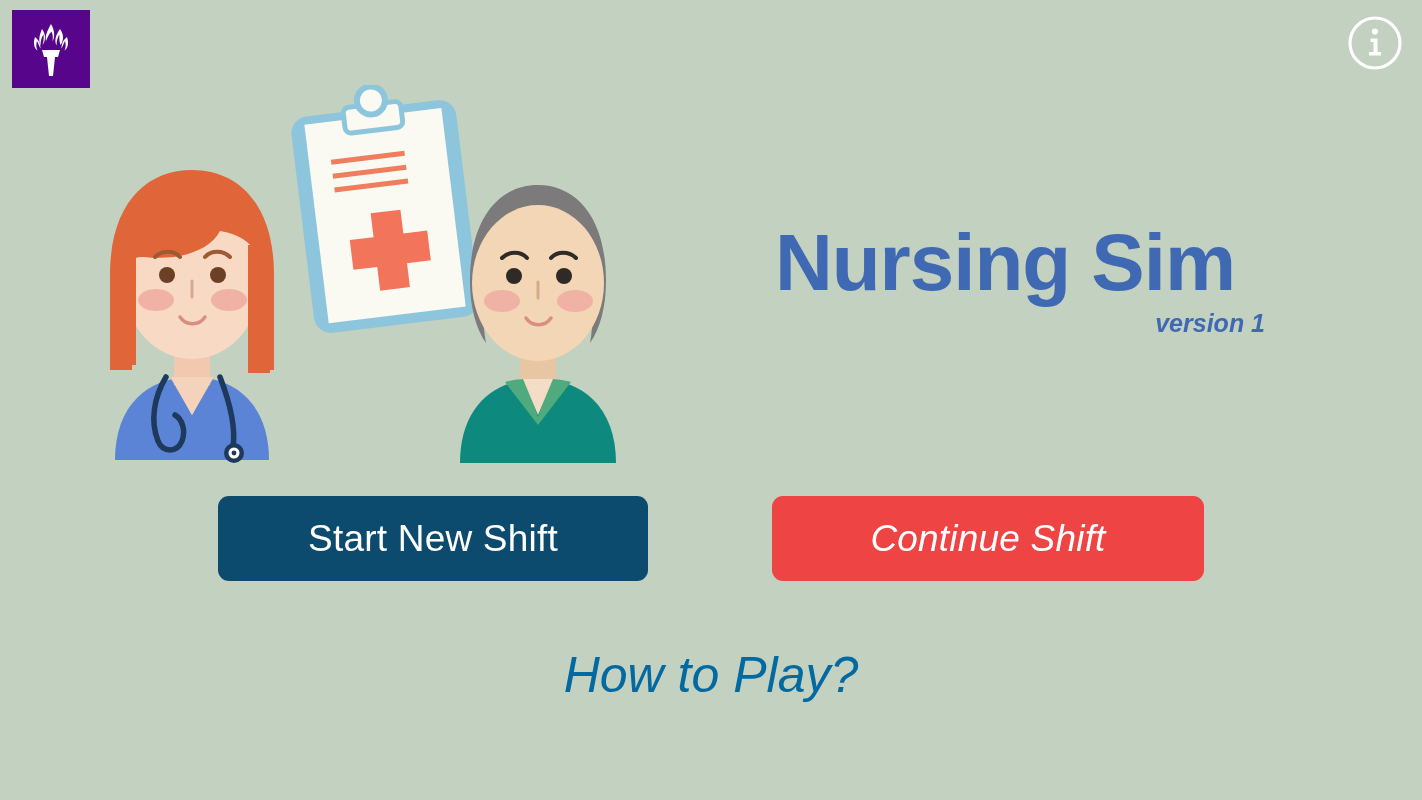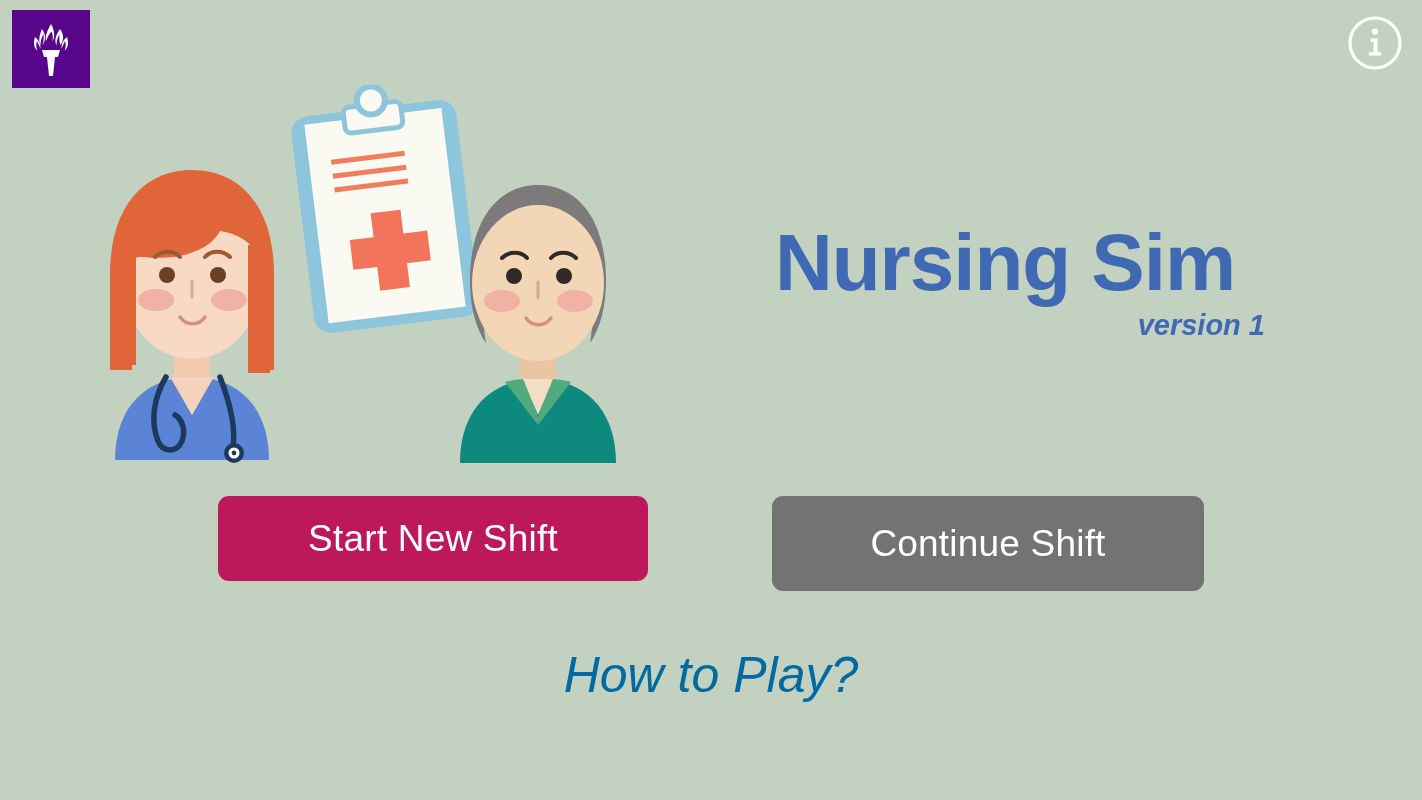--- a/index.html
+++ b/index.html
@@ -83,21 +83,21 @@
     font-size: 80px;
     font-weight: bold;
     line-height: 0.95;
     letter-spacing: -1px;
     margin: 0;
     font-family: "Liberation Sans", sans-serif;
     text-align: center;
   }
   .game-version {
     color: #4069b3;
-    font-size: 29px;
+    font-size: 25px;
     font-style: italic;
     font-weight: bold;
     text-align: right;
     margin: 8px 0 0 0;
     padding-right: 0px;
     font-family: "Liberation Sans", sans-serif;
   }
 
   
   .btn {
@@ -114,28 +114,29 @@
     justify-content: center;
     padding: 0;
     line-height: 1;
     letter-spacing: 0.2px;
   }
   .btn-start {
     left: 218px;
     top: 496px;
     width: 430px;
     height: 85px;
-    background: #be185d;
+    background: #0c4a6e;
   }
   .btn-continue {
     left: 772px;
     top: 496px;
     width: 432px;
-    height: 95px;
-    background: #737373;
+    height: 85px;
+    background: #ef4444;
+    font-style: italic;
   }
 
   
   .howto-link {
     position: absolute;
     left: 0;
     right: 0;
     top: 646px;
     text-align: center;
     color: #0369a1;

